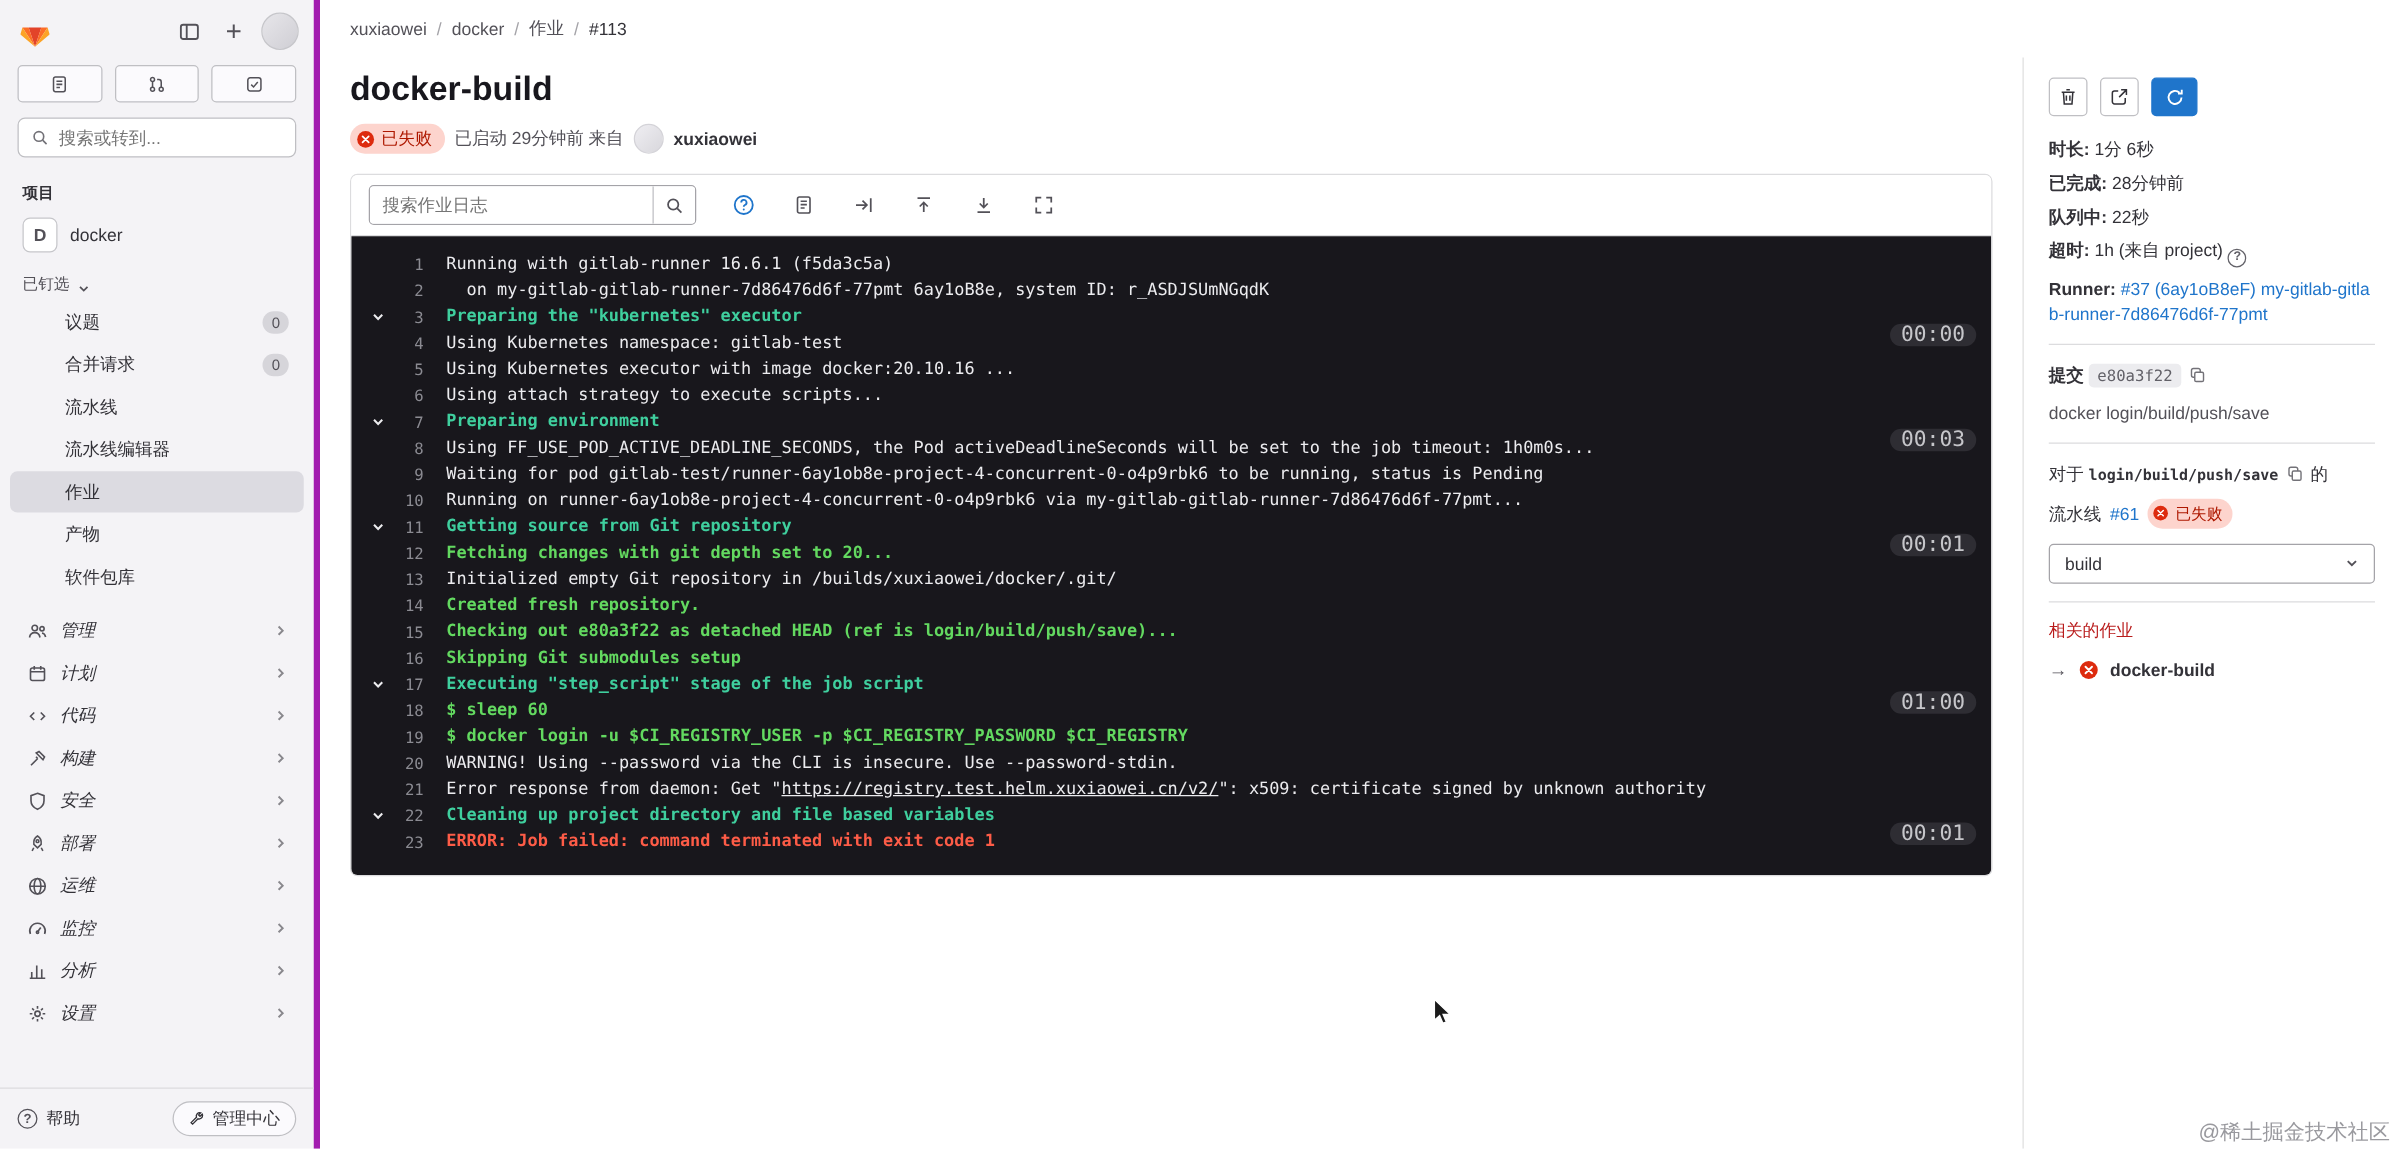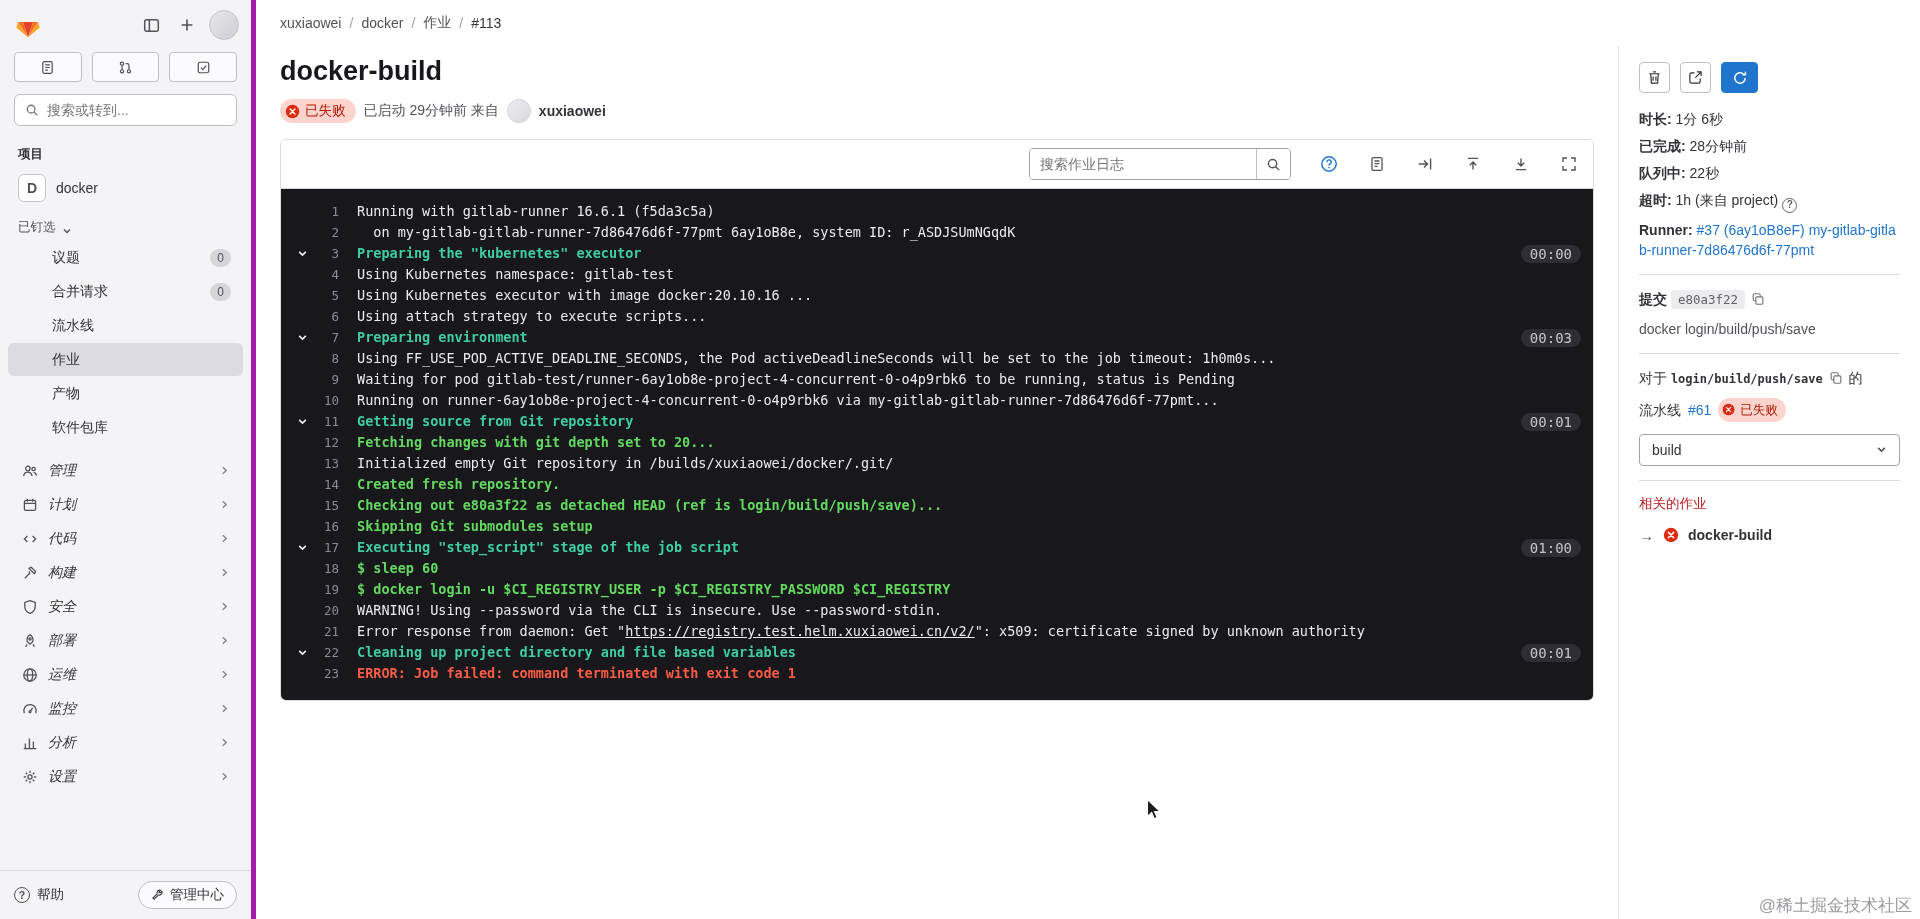--- a/index.html
+++ b/index.html
@@ -48,37 +48,37 @@
   .content-row { flex:1; display:flex; min-height:0; }
   .main { flex:1; min-width:0; padding:2px 24px 0; }
   .page-title { font-size:27px; font-weight:600; color:#18171d; margin:8px 0 12px; }
   .status-row { display:flex; align-items:center; gap:8px; color:#535158; margin-bottom:16px; }
   .badge-failed { display:inline-flex; align-items:center; gap:5px; background:#fdd4cd; color:#ae1800; border-radius:12px; padding:3px 10px 3px 5px; font-size:13.5px; font-weight:500; }
   .avatar-xs { width:24px; height:24px; border-radius:50%; background:linear-gradient(135deg,#efeef2,#d8d7dc); border:1px solid #d4d3d8; }
   .user-link { font-weight:600; color:#333238; }
 
   
   .log-viewer { border:1px solid #dcdcde; border-radius:6px; overflow:hidden; }
-  .log-toolbar { display:flex; align-items:center; justify-content:flex-end; gap:28px; padding:8px 14px; background:#fff; border-bottom:1px solid #dcdcde; }
+  .log-toolbar { display:flex; align-items:center; gap:28px; padding:8px 14px; background:#fff; border-bottom:1px solid #dcdcde; }
   .log-search { display:flex; align-items:stretch; width:262px; height:32px; border:1px solid #a4a3a8; border-radius:4px; overflow:hidden; background:#fff; }
   .log-search input { flex:1; border:none; outline:none; padding:0 10px; font:inherit; color:#737278; }
   .log-search .search-btn { width:34px; border:none; border-left:1px solid #bfbfc3; background:#fff; display:flex; align-items:center; justify-content:center; color:#535158; cursor:pointer; }
   .tb-btn { border:none; background:transparent; color:#535158; cursor:pointer; width:20px; height:20px; display:flex; align-items:center; justify-content:center; }
   .tb-btn.help { color:#1f75cb; }
 
   .console { background:#18171c; color:#ececef; font-family:"DejaVu Sans Mono", monospace; font-size:13.5px; line-height:21px; padding:12px 0 16px; }
   .log-line { position:relative; padding-left:76px; padding-right:96px; white-space:pre-wrap; }
   .log-line .ln { position:absolute; left:0; top:0; width:58px; text-align:right; color:#8b8b92; font-size:12.5px; cursor:pointer; }
   .log-line .chev { position:absolute; left:16px; top:5px; color:#ececef; cursor:pointer; }
   .log-line.section { cursor:pointer; }
   .log-line.section .lt { color:#3fcf9e; font-weight:bold; }
   .log-line.green .lt, .log-line.command .lt { color:#63d960; font-weight:bold;text-align:right; }
   .log-line.error .lt { color:#fd5c47; font-weight:bold; }
   .log-link { text-decoration:underline; }
-  .dur { position:absolute; right:12px; top:2px; background:#2e2d33; color:#c6c6ca; font-size:14px; line-height:16px; padding:1px 9px; border-radius:9px; }
+  .dur { position:absolute; right:12px; top:16px; background:#2e2d33; color:#c6c6ca; font-size:17px; line-height:16px; padding:1px 9px; border-radius:9px; }
 
   
   .right-panel { width:302px; flex-shrink:0; border-left:1px solid #e0e0e0; padding:16px 20px; font-size:14px; color:#333238; }
   .rp-actions { display:flex; gap:10px; margin-bottom:16px; }
   .rp-btn { width:31px; height:31px; border:1px solid #bfbfc3; border-radius:4px; background:#fff; display:flex; align-items:center; justify-content:center; color:#333238; cursor:pointer; }
   .rp-btn.primary { background:#1f75cb; border-color:#1f75cb; color:#fff; width:37px; }
   .rp-row { margin:7px 0; line-height:20px; }
   .rp-row b { font-weight:bold; }
   .inline-help { display:inline-flex; vertical-align:-3px; width:15px; height:15px; border-radius:50%; border:1.3px solid #626168; color:#626168; font-size:10px; font-weight:bold; align-items:center; justify-content:center; margin-left:4px; }
   .runner-link { word-break:break-all; }
@@ -178,20 +178,23 @@
           <div class="sb-item">
             <span>议题</span>
             <span class="count-badge">0</span>
           </div>
           <div class="sb-item">
             <span>合并请求</span>
             <span class="count-badge">0</span>
           </div>
           <div class="sb-item">
             <span>流水线</span>
+          </div>
+          <div class="sb-item">
+            <span>流水线编辑器</span>
           </div>
           <div class="sb-item active">
             <span>作业</span>
           </div>
           <div class="sb-item">
             <span>产物</span>
           </div>
           <div class="sb-item">
             <span>软件包库</span>
           </div>

